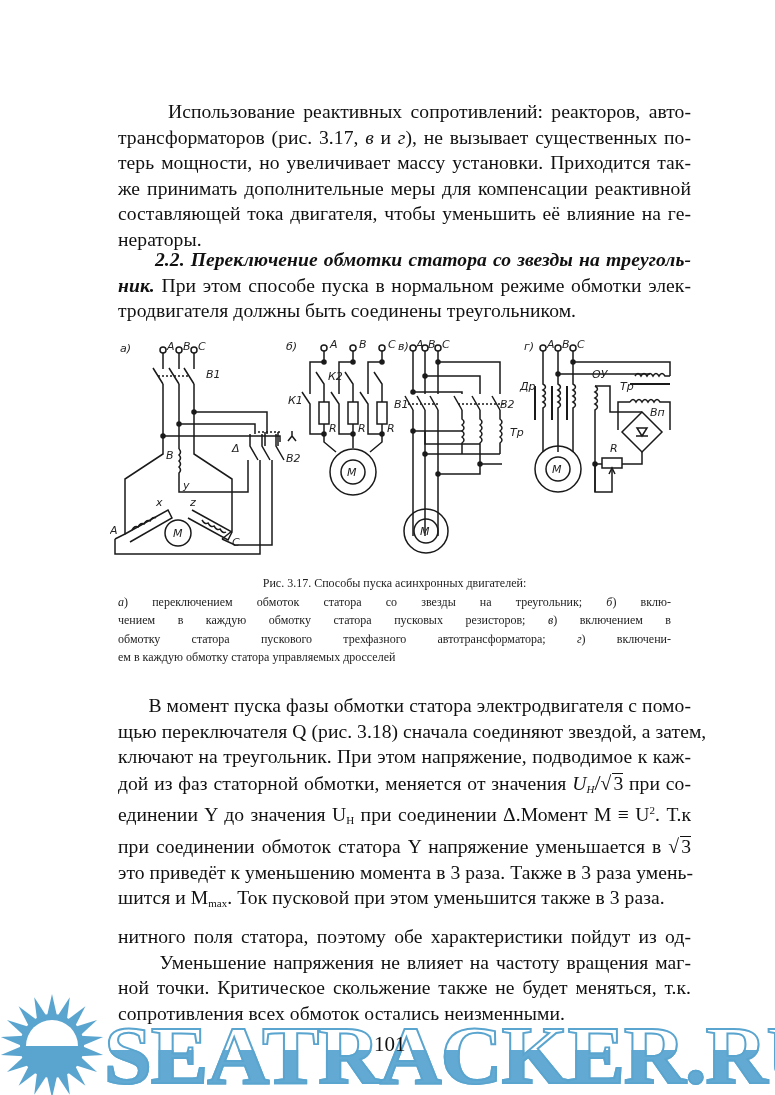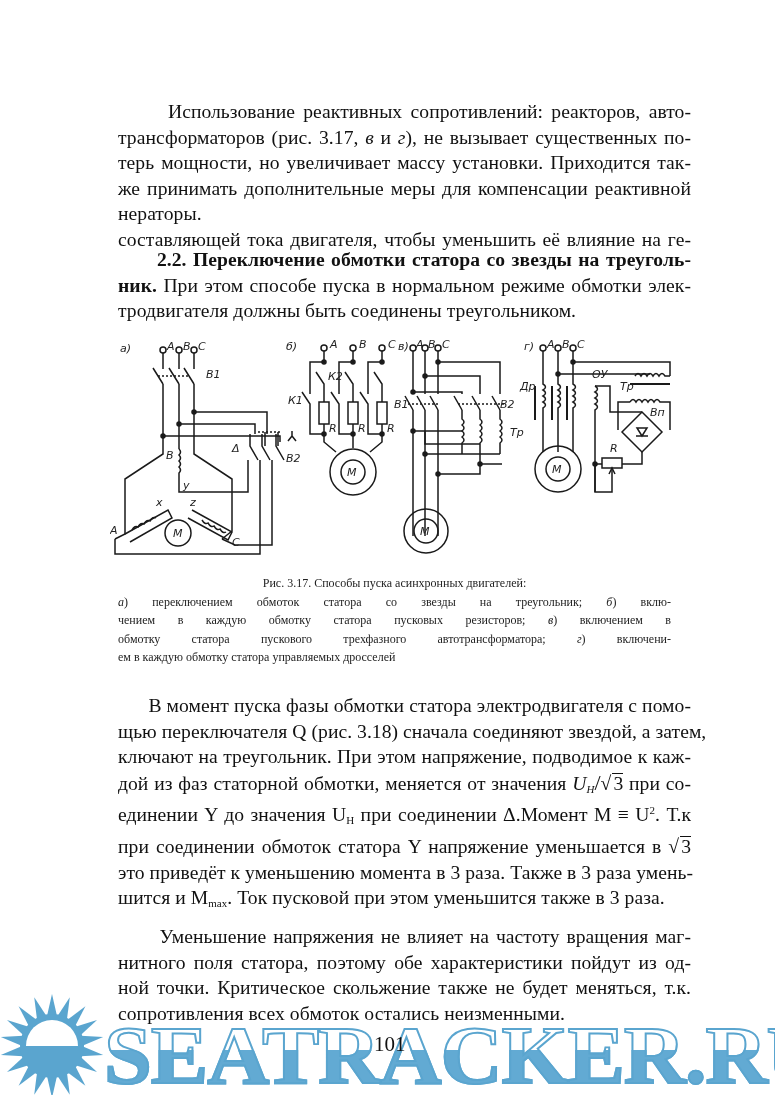--- a/index.html
+++ b/index.html
@@ -12,21 +12,21 @@
     position: absolute; left: 118px; width: 573px;
     font-size: 19.6px; line-height: 25.6px; text-align: justify; text-align-last: left;
     letter-spacing: 0.05px;
   }
   .txt .ln { display: block; text-align: justify; text-align-last: justify; white-space: nowrap; }
   .txt .ln.last { text-align-last: left; }
   .p1 { top: 95px; }
   .p2 { top: 243px; }
   .p3 { top: 689px; }
   .p4 { top: 920px; }
-  .head { font-weight: bold; }
+  .head { font-weight: bold; font-style: italic; }
   .caption {
     position: absolute; left: 118px; width: 553px; top: 570px;
     font-size: 12px; line-height: 18.6px; color: #222;
   }
   .caption .ln { display: block; text-align: justify; text-align-last: justify; white-space: nowrap; }
   .caption .ln.title { text-align: center; text-align-last: center; }
   .caption .ln.last { text-align-last: left; }
   i { font-style: italic; }
   sub.s { font-size: 11px; vertical-align: -3px; }
   sup.s { font-size: 11px; vertical-align: 7px; line-height: 0; }
@@ -51,22 +51,22 @@
 </head>
 <body>
 
 <div class="page">
 
   <div class="txt p1">
     <span class="ln">&nbsp;&nbsp;&nbsp;&nbsp;&nbsp;&nbsp;<span>Использование реактивных сопротивлений: реакторов, авто-</span></span>
     <span class="ln"><span>трансформаторов (рис. 3.17, </span><i>в</i><span> и </span><i>г</i><span>), не вызывает существенных по-</span></span>
     <span class="ln">терь мощности, но увеличивает массу установки. Приходится так-</span>
     <span class="ln">же принимать дополнительные меры для компенсации реактивной</span>
+    <span class="ln">составляющей тока двигателя, чтобы уменьшить её влияние на ге-</span>
     <span class="ln last">нераторы.</span>
-    <span class="ln">составляющей тока двигателя, чтобы уменьшить её влияние на ге-</span>
   </div>
 
   <div class="txt p2">
     <span class="ln">&nbsp;&nbsp;&nbsp;&nbsp;&nbsp;&nbsp;<span class="head">2.2. Переключение обмотки статора со звезды на треуголь-</span></span>
     <span class="ln"><span class="head">ник.</span><span> При этом способе пуска в нормальном режиме обмотки элек-</span></span>
     <span class="ln last">тродвигателя должны быть соединены треугольником.</span>
   </div>
 
   <div class="figure">
     <svg viewBox="0 0 580 240" stroke="#1a1a1a" stroke-width="1.5" fill="none">
@@ -233,22 +233,22 @@
     <span class="ln">щью переключателя Q (рис. 3.18) сначала соединяют звездой, а затем,</span>
     <span class="ln">ключают на треугольник. При этом напряжение, подводимое к каж-</span>
     <span class="ln"><span>дой из фаз статорной обмотки, меняется от значения </span><span class="formula"><span>U</span><sub class="s">Н</sub><span style="font-style:normal;font-size:22px">/</span>√<span class="sqrt">3</span></span><span> при со-</span></span>
     <span class="ln"><span>единении Y до значения U</span><sub class="s">Н</sub><span> при соединении Δ.Момент M ≡ U</span><sup class="s">2</sup><span>. Т.к</span></span>
     <span class="ln"><span>при соединении обмоток статора Y напряжение уменьшается в </span>√<span class="sqrt">3</span></span>
     <span class="ln">это приведёт к уменьшению момента в 3 раза. Также в 3 раза умень-</span>
     <span class="ln last"><span>шится и M</span><sub class="s">max</sub><span>. Ток пусковой при этом уменьшится также в 3 раза.</span></span>
   </div>
 
   <div class="txt p4">
+    <span class="ln">нитного поля статора, поэтому обе характеристики пойдут из од-</span>
     <span class="ln">&nbsp;&nbsp;&nbsp;&nbsp;&nbsp;&nbsp;<span>Уменьшение напряжения не влияет на частоту вращения маг-</span></span>
-    <span class="ln">нитного поля статора, поэтому обе характеристики пойдут из од-</span>
     <span class="ln">ной точки. Критическое скольжение также не будет меняться, т.к.</span>
     <span class="ln last">сопротивления всех обмоток остались неизменными.</span>
   </div>
 
   <svg class="watermark" viewBox="0 0 775 105">
     <g transform="translate(52,52)">
       <g fill="#5aa5cf" id="sunrays">
         <polygon points="0,-52 5,-30 -5,-30"></polygon>
         <polygon points="0,-52 5,-30 -5,-30" transform="rotate(20)"></polygon>
         <polygon points="0,-52 5,-30 -5,-30" transform="rotate(40)"></polygon>

